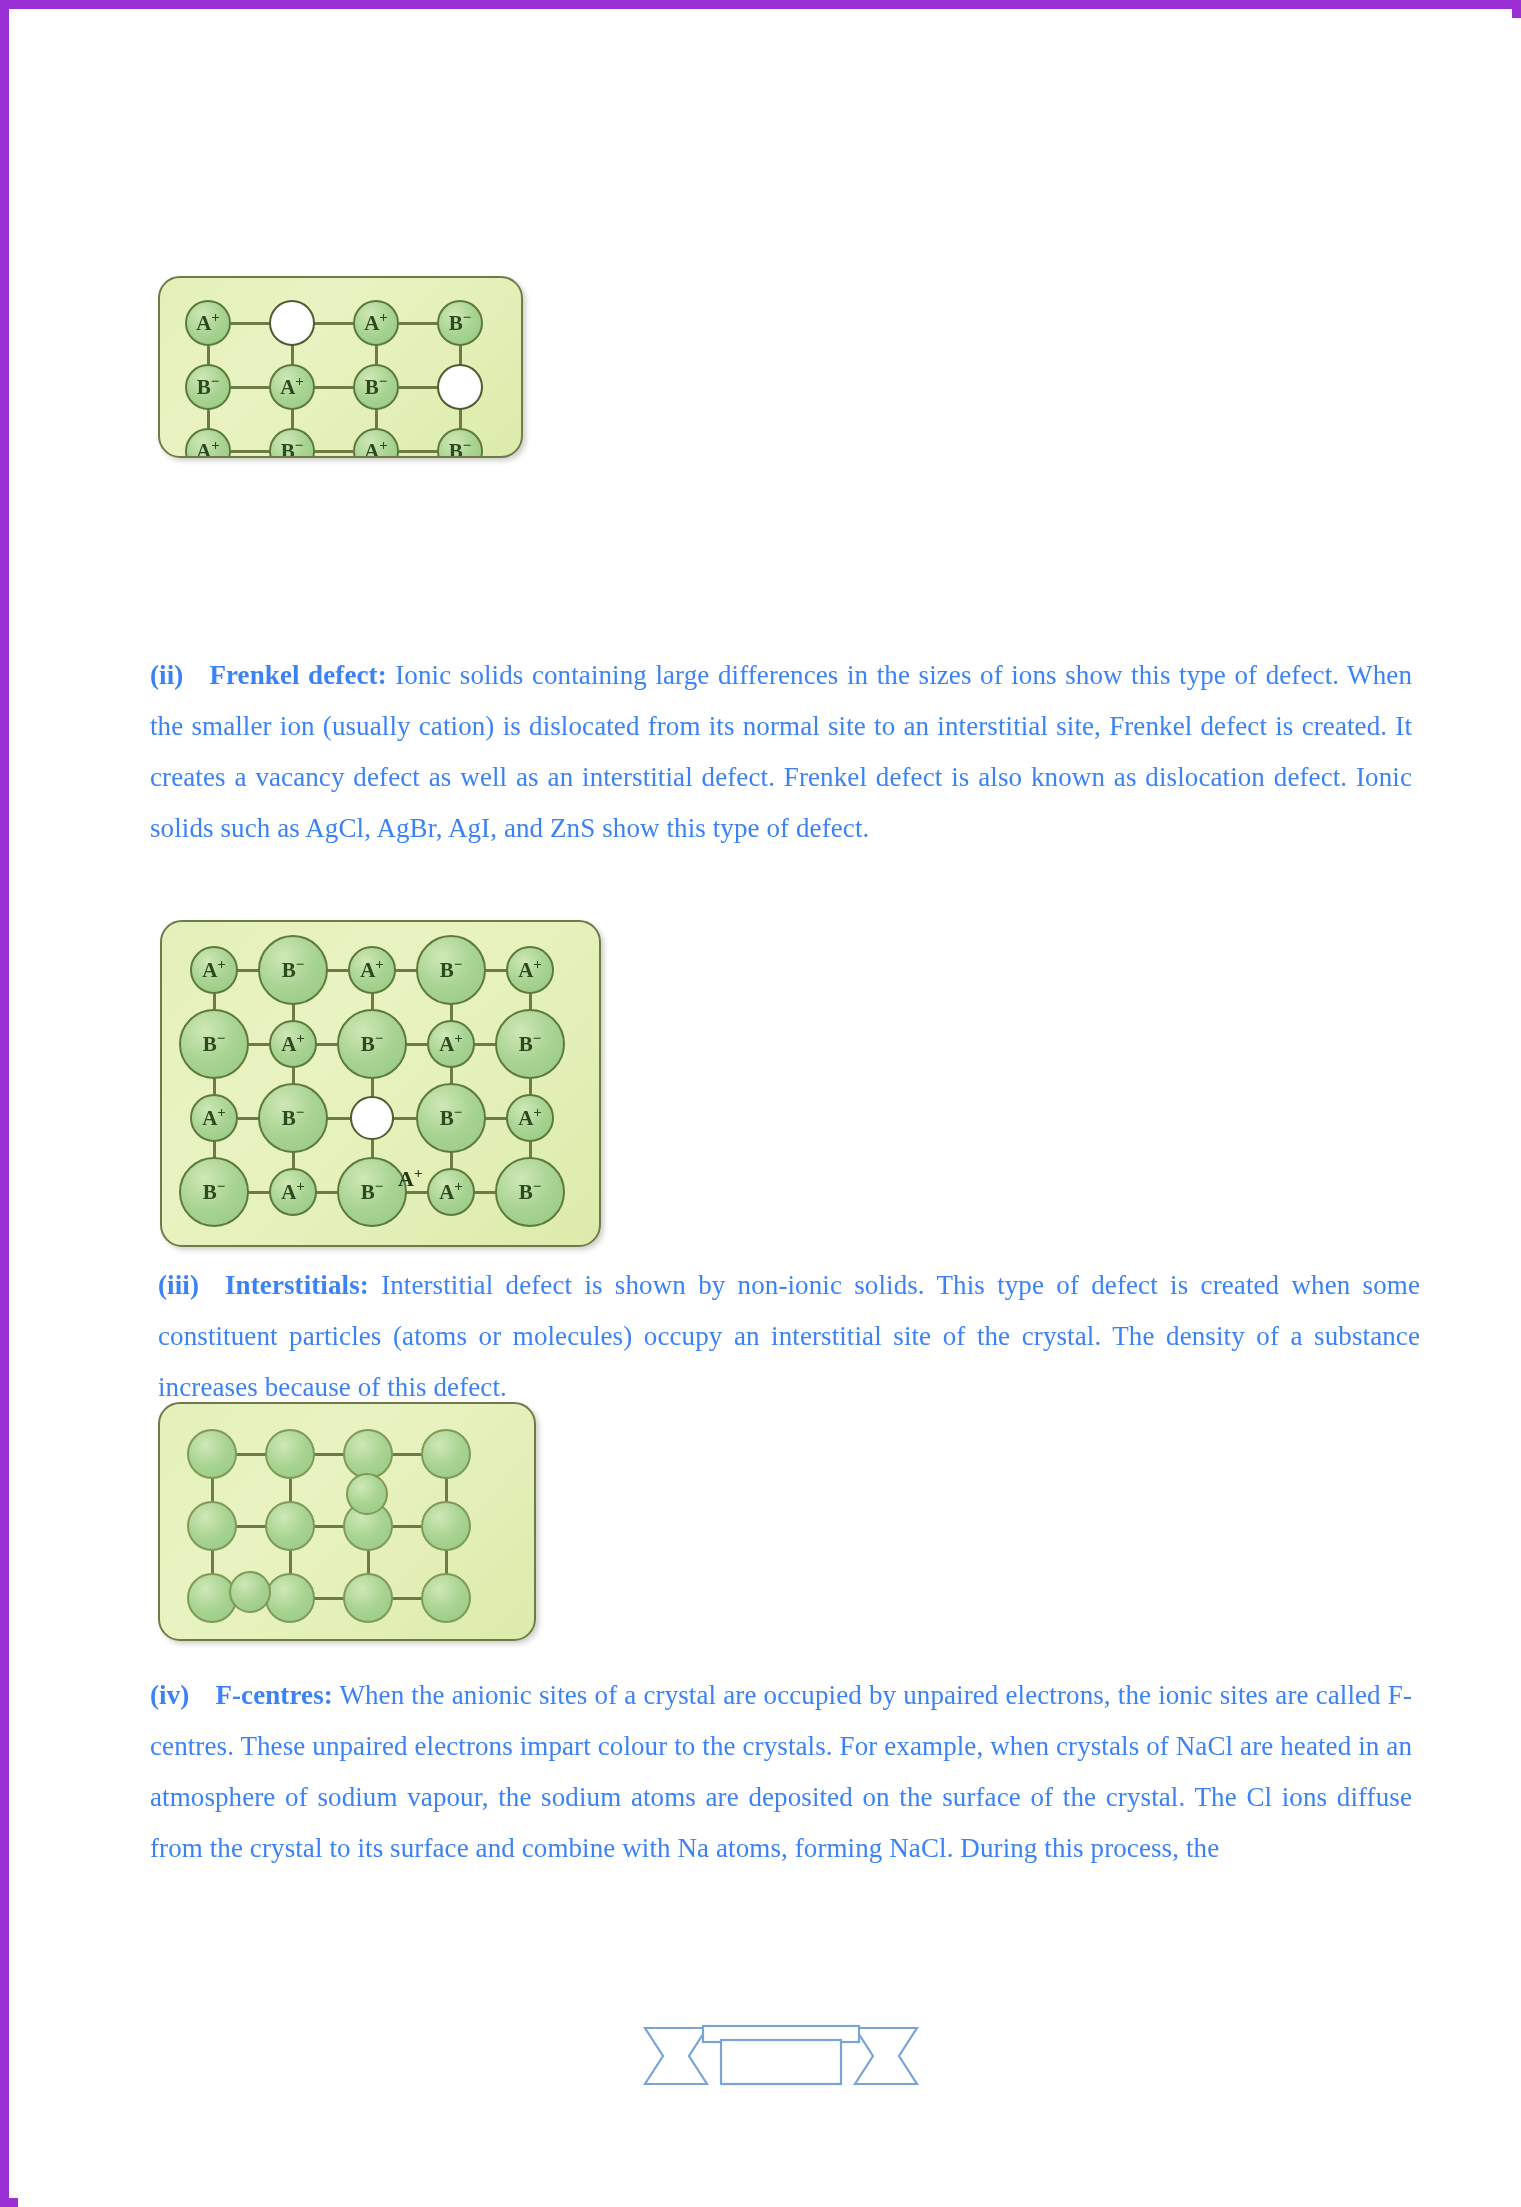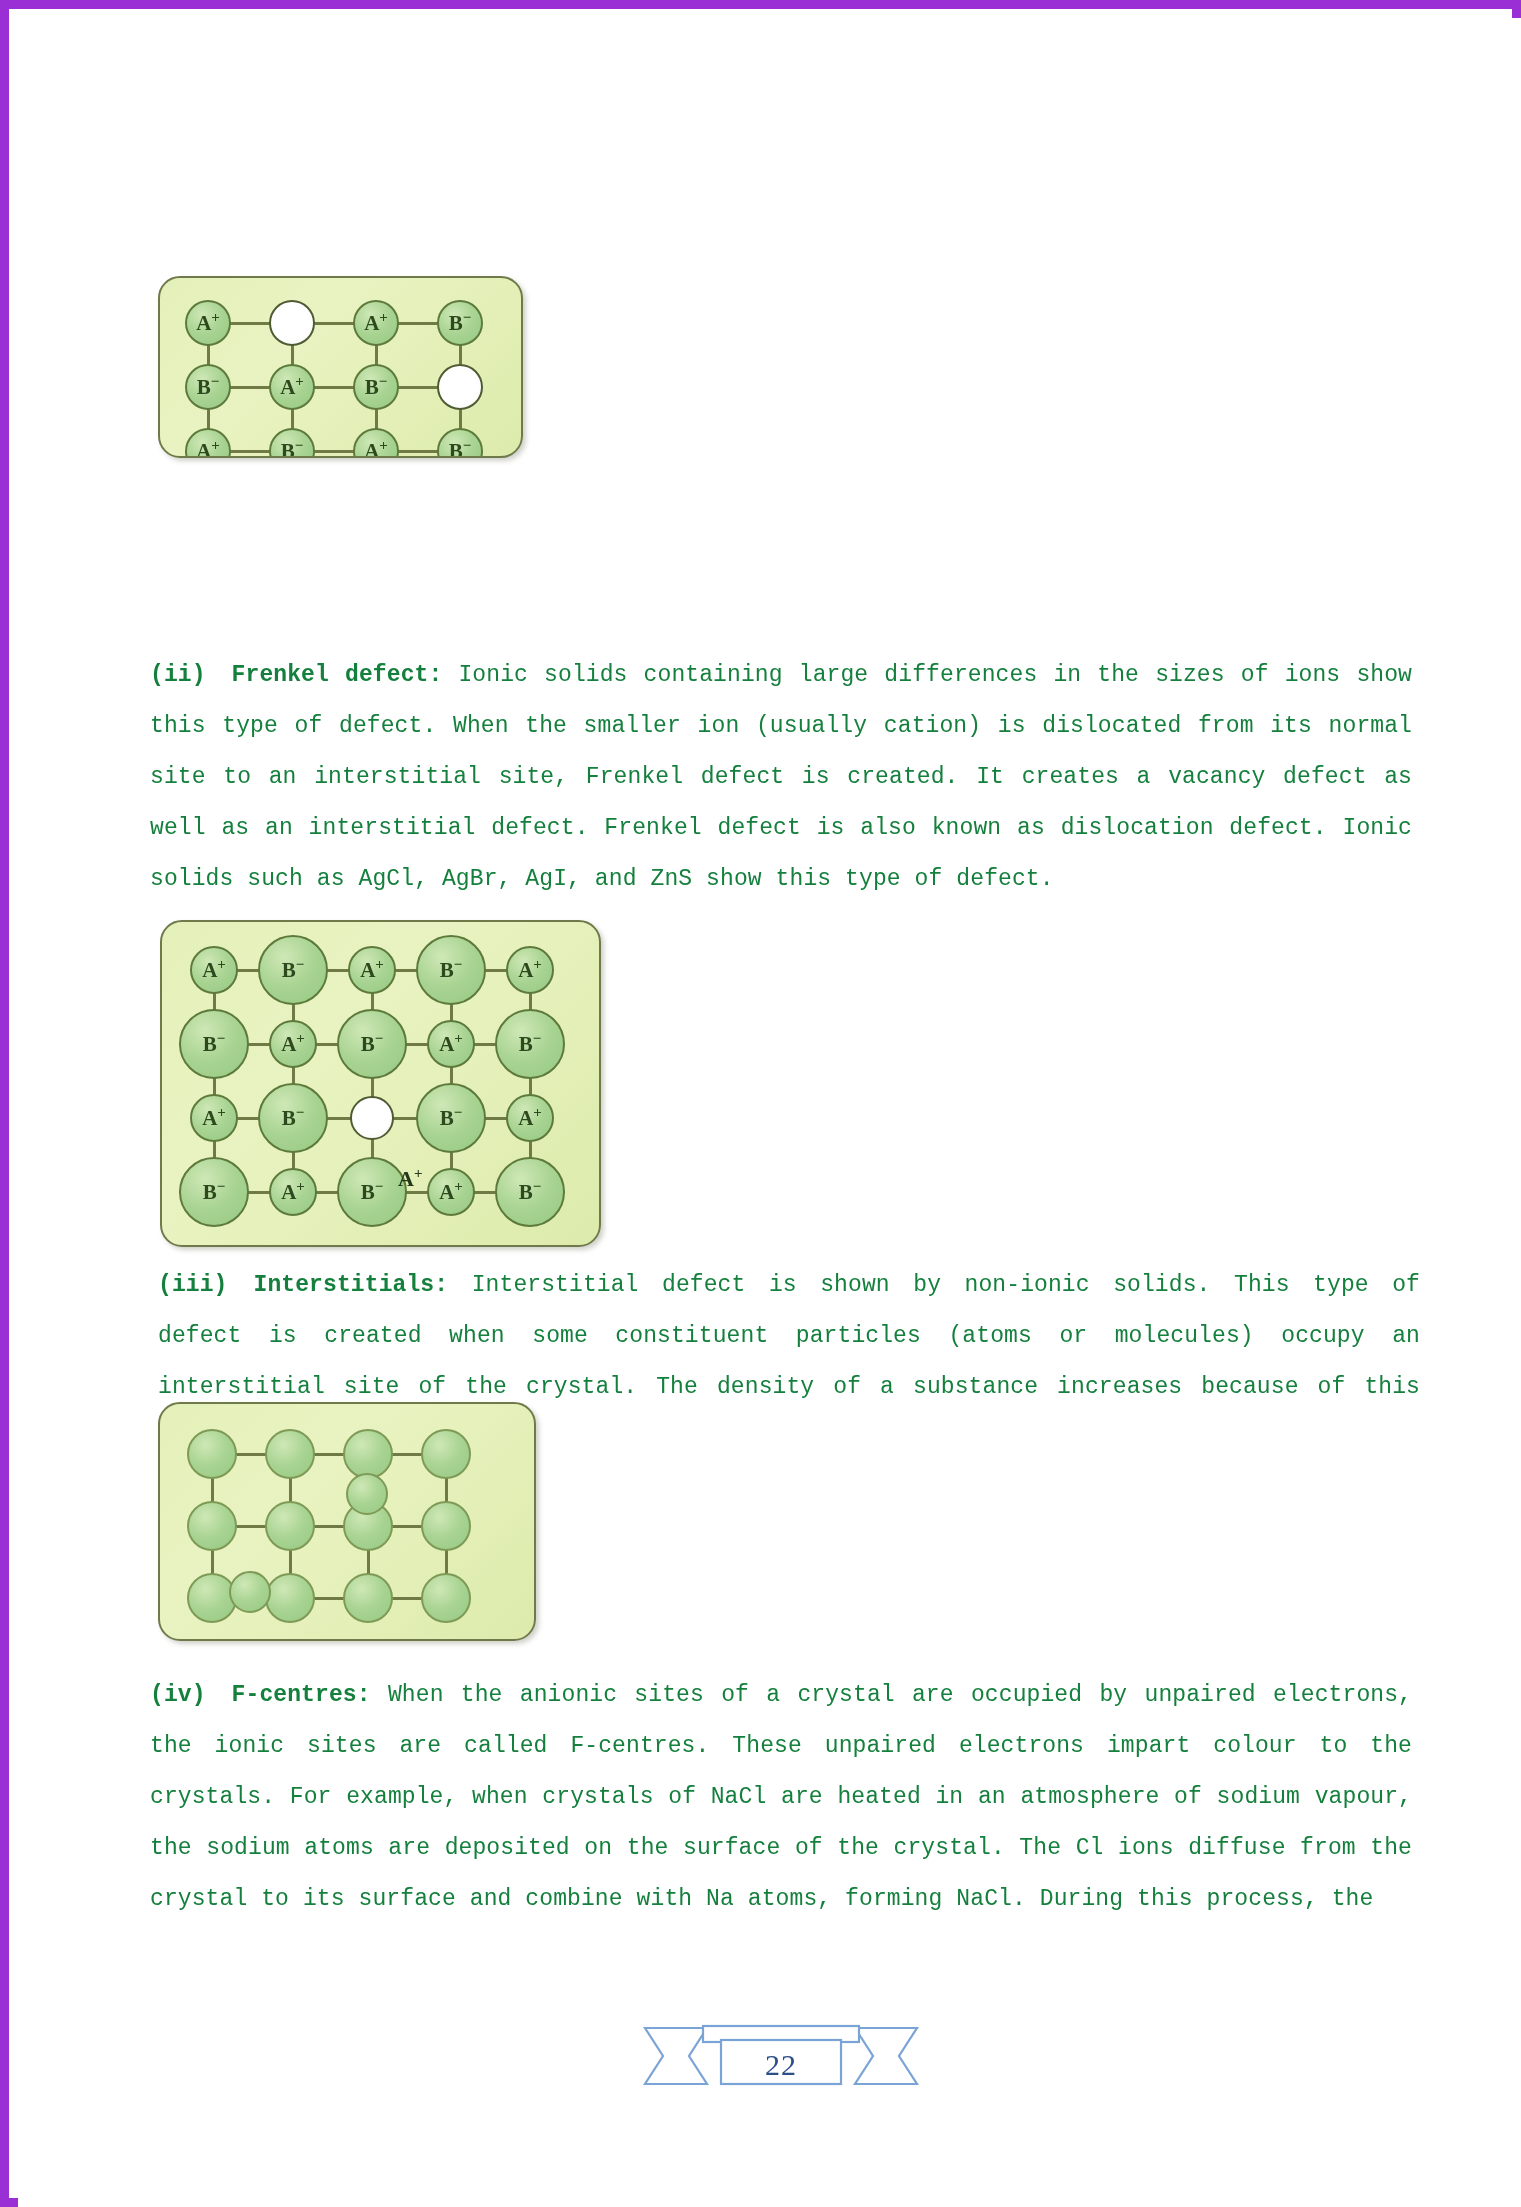--- a/index.html
+++ b/index.html
@@ -22,24 +22,24 @@
     border:2px solid #ffffff;
     background:#ffffff;
   }
   .content{
     position:absolute;
     left:130px;top:0px;width:1262px;height:2189px;
   }
 
   
   .para{
-    font-family:Liberation Mono, monospace;
-    font-size:23px;
+    font-family:Liberation Serif, serif;
+    font-size:27px;
     line-height:51px;
-    color:#15803d;
+    color:#3b82f6;
     text-align:justify;
     text-justify:inter-word;
     letter-spacing:0.1px;
   }
   .para b{font-weight:bold;}
   .lbl{font-weight:bold;}
   .gap{display:inline-block;width:26px;}
 
   
   .fig{
@@ -307,18 +307,17 @@
         <span>When the anionic sites of a crystal are occupied by unpaired electrons, the ionic sites are called F-centres. These unpaired electrons impart colour to the crystals. For example, when crystals of NaCl are heated in an atmosphere of sodium vapour, the sodium atoms are deposited on the surface of the crystal. The Cl ions diffuse from the crystal to its surface and combine with Na atoms, forming NaCl. During this process, the</span>
       </div>
 
       <div class="ribbon" style="top:1990px;">
         <svg width="280" height="90" viewBox="0 0 280 90">
           <polygon points="4,18 66,18 48,46 66,74 4,74 22,46" fill="#ffffff" stroke="#7ba4d6" stroke-width="2.2"></polygon>
           <polygon points="276,18 214,18 232,46 214,74 276,74 258,46" fill="#ffffff" stroke="#7ba4d6" stroke-width="2.2"></polygon>
           <rect x="62" y="16" width="156" height="16" fill="#ffffff" stroke="#7ba4d6" stroke-width="2.2"></rect>
           <rect x="80" y="30" width="120" height="44" fill="#ffffff" stroke="#7ba4d6" stroke-width="2.2"></rect>
         </svg>
-        <div class="pagenum" style="top:38px;">22</div>
       </div>
 
     </div>
   </div>
 </div>
 
 </body></html>

